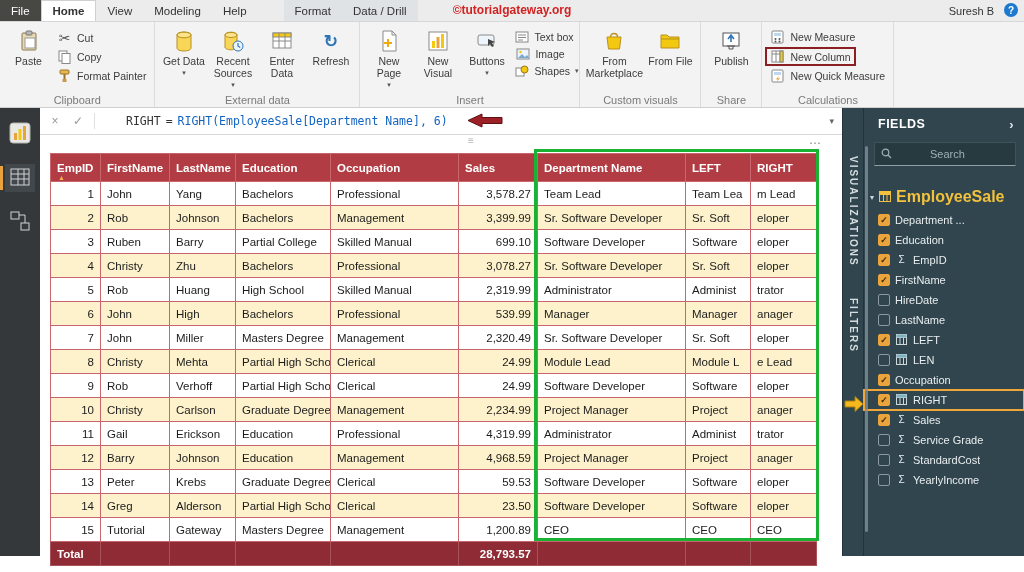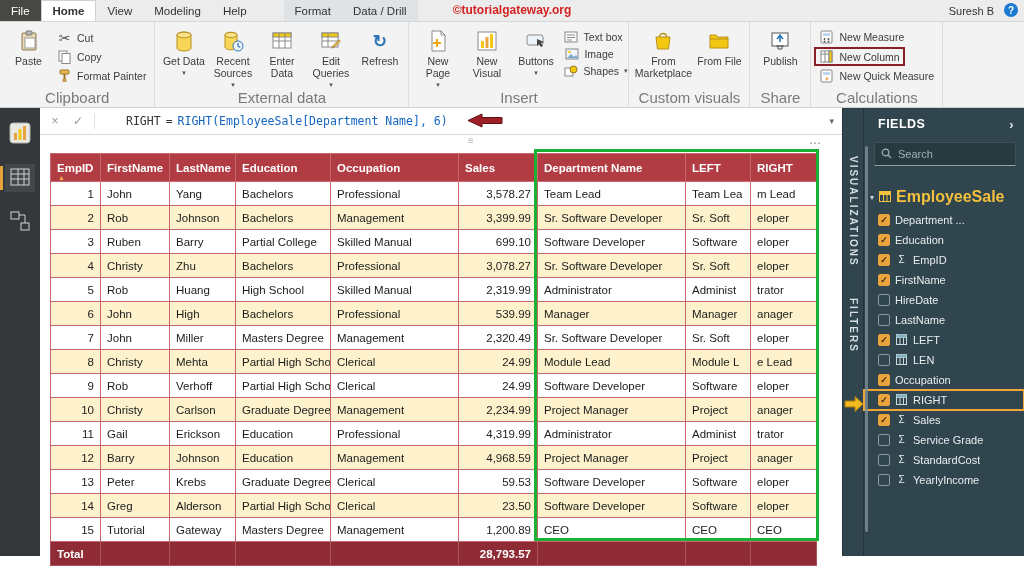--- a/index.html
+++ b/index.html
@@ -14,21 +14,21 @@
   .tab.active { background:#ffffff; font-weight:bold; border:1px solid #d0d0d0; border-bottom:none; }
   .ctx-tabs { display:flex; margin-left:26px; background:#dfe3e5; }
   .brand { position:absolute; left:50%; transform:translateX(-50%); top:3px; color:#d22222; font-weight:bold; font-size:12px; }
   .tb-right { position:absolute; right:6px; top:3px; display:flex; align-items:flex-end; gap:10px; }
   .user { font-size:11px; color:#333; }
   .help-circle { width:14px; height:14px; border-radius:50%; background:#1b79d0; color:#fff; font-size:10px; font-weight:bold; display:flex; align-items:center; justify-content:center; }
 
   
   .ribbon { position:absolute; top:22px; left:0; right:0; height:86px; background:#f3f3f3; border-bottom:1px solid #cfcfcf; display:flex; }
   .rib-group { position:relative; height:100%; padding:4px 5px 15px 5px; border-right:1px solid #dcdcdc; display:flex; gap:2px; align-items:flex-start; }
-  .glabel { position:absolute; bottom:1px; left:0; right:0; text-align:center; font-size:15px; color:#7a7a7a; }
+  .glabel { position:absolute; bottom:1px; left:0; right:0; text-align:center; font-size:11px; color:#7a7a7a; }
   .rib-big { width:47px; display:flex; flex-direction:column; align-items:center; text-align:center; gap:2px; padding-top:3px; font-size:10.5px; color:#3c3c3c; line-height:1.15; cursor:default; }
   .rib-big .ic { height:24px; display:flex; align-items:center; justify-content:center; }
   .rib-col { display:flex; flex-direction:column; gap:3px; padding-top:4px; }
   .rib-small { display:flex; align-items:center; gap:5px; font-size:10.5px; color:#3c3c3c; padding:1px 3px; white-space:nowrap; }
   .rib-small .ic { width:15px; display:flex; justify-content:center; }
   .caret { font-size:7px; color:#555; }
   .boxed { outline:2px solid #8c1f23; outline-offset:0px; }
   .glyph-ic { font-size:14px; color:#555; line-height:1; }
   .refresh-glyph { font-size:17px; color:#2e75b6; font-weight:bold; line-height:1; }
 
@@ -71,21 +71,21 @@
   .vlabel.vis { top:48px; }
   .vlabel.fil { top:190px; }
   .y-arrow { position:absolute; top:287px; left:1px; }
 
   
   .fields-panel { width:160px; flex:none; background:#30454d; position:relative; color:#e9eef0; }
   .fp-scrollbar { position:absolute; left:1px; top:38px; bottom:24px; width:3px; background:#7e9097; border-radius:2px; opacity:.8; }
   .fp-header { height:32px; display:flex; align-items:center; justify-content:space-between; padding:0 10px 0 14px; font-size:12.5px; font-weight:bold; letter-spacing:.5px; color:#fff; }
   .fp-chevron { color:#dfe7ea; font-size:13px; font-weight:bold; }
   .fp-search { margin:2px 8px 0 10px; height:24px; background:#263a40; border:1px solid #3e5359; border-bottom:1px solid #8fa0a6; display:flex; align-items:center; gap:6px; padding:0 6px; }
-  .fp-search .ph { color:#9fb0b5; font-size:11px; }
+  .fp-search .ph { color:#9fb0b5; font-size:11px;margin-left:32px; }
   .fp-table-row { margin-top:20px; height:22px; display:flex; align-items:center; gap:5px; padding:0 6px; }
   .fp-table-row .tname { color:#f3c13c; font-weight:bold; font-size:16px; }
   .fp-table-row .exp { color:#cfd8da; font-size:8px; }
   .fields-list { margin-top:2px; }
   .field-row { height:20px; display:flex; align-items:center; gap:5px; padding:0 6px 0 14px; font-size:11px; }
   .field-row.hl { outline:2px solid #f0a73a; outline-offset:-1px; }
   .cb { width:12px; height:12px; flex:none; border:1px solid #8a9aa0; border-radius:2px; font-size:9px; line-height:11px; text-align:center; color:#3c2f10; }
   .cb.on { background:#eaa43b; border-color:#eaa43b; font-weight:bold; }
   .ficon { width:13px; flex:none; text-align:center; color:#e8eef0; font-size:10px; line-height:1; }
   .flabel { white-space:nowrap; overflow:hidden; }
@@ -181,32 +181,20 @@
       </div>
       <div class="rib-big">
         <span class="ic">
           <svg width="22" height="22" viewBox="0 0 22 22">
               <rect x="2" y="3" width="18" height="15" fill="#fff" stroke="#8a8a8a"></rect>
               <rect x="2" y="3" width="18" height="4" fill="#f2c811" stroke="#8a8a8a"></rect>
               <path d="M2 11h18M8 3v15M14 3v15" stroke="#8a8a8a"></path>
             </svg>
         </span>
         <span>Enter Data</span>
-      </div>
-      <div class="rib-big">
-        <span class="ic">
-          <svg width="22" height="22" viewBox="0 0 22 22">
-              <rect x="2" y="3" width="16" height="14" fill="#fff" stroke="#8a8a8a"></rect>
-              <rect x="2" y="3" width="16" height="4" fill="#f2c811" stroke="#8a8a8a"></rect>
-              <path d="M2 11h16M8 3v14" stroke="#8a8a8a"></path>
-              <path d="M20 8 12 16l-2 4 4-2 8-8z" transform="scale(0.7) translate(7,6)" fill="#e8b64c" stroke="#9a7426"></path>
-            </svg>
-        </span>
-        <span>Edit Queries</span>
-        <span class="caret">▾</span>
       </div>
       <div class="rib-big">
         <span class="ic refresh-glyph">↻</span>
         <span>Refresh</span>
       </div>
       <div class="glabel">External data</div>
     </div>
 
     <div class="rib-group">
       <div class="rib-big">

